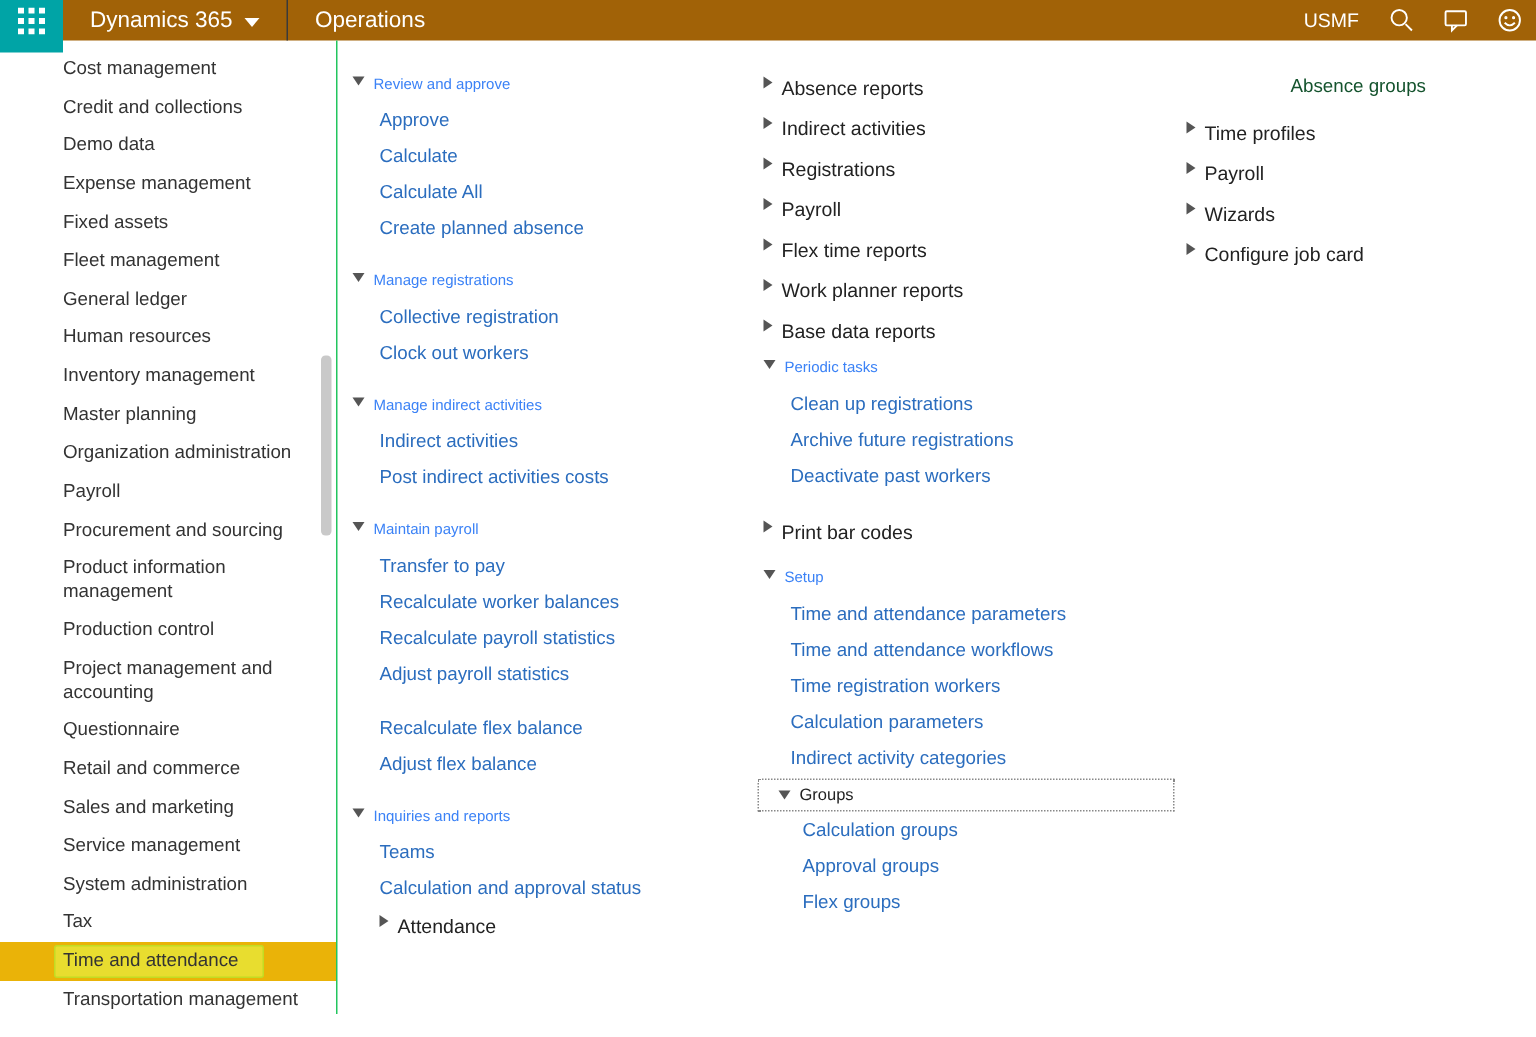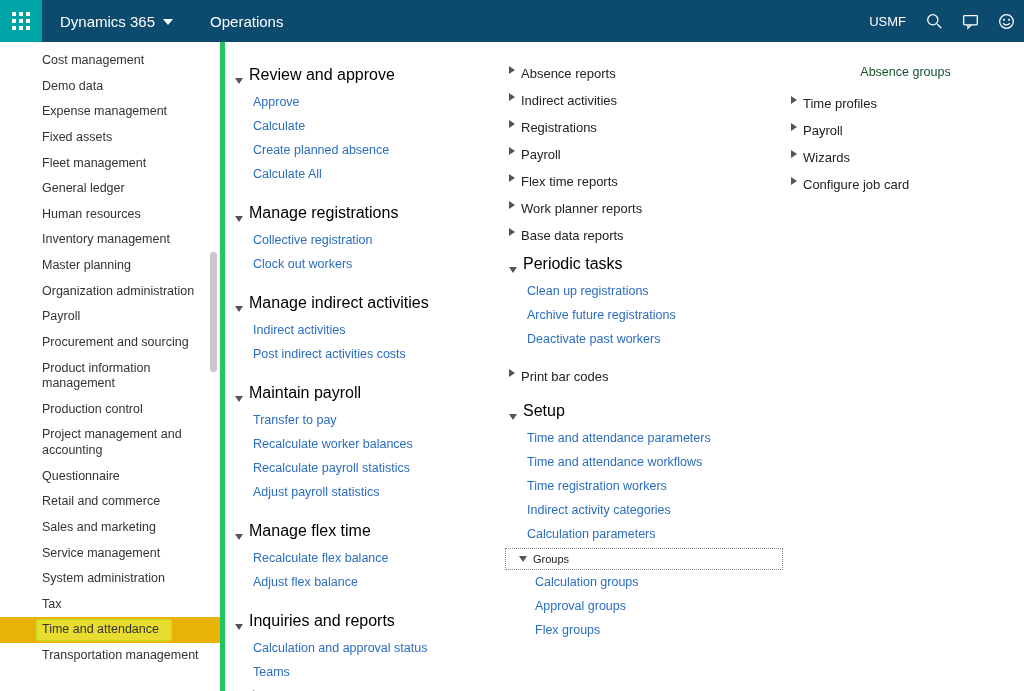--- a/index.html
+++ b/index.html
@@ -1,46 +1,46 @@
 <!DOCTYPE html>
 <html><head>
 <meta charset="utf-8">
 <style>
   * { box-sizing: border-box; margin: 0; padding: 0; }
   body { font-family: "Segoe UI", -apple-system, BlinkMacSystemFont, sans-serif; font-size: 13px; color: #333; background:#fff; width:1024px; height:691px; overflow:hidden; }
   
-  .topbar { height:42px; background:#0c4a6e; display:flex; align-items:center; color:#fff; }
+  .topbar { height:27px; background:#a16207; display:flex; align-items:center; color:#fff; }
   .waffle { width:42px; height:42px; background:#00a4a6; display:flex; align-items:center; justify-content:center; }
   .waffle svg { width:18px; height:18px; fill:#fff; }
   .brand { padding:0 18px; font-size:15px; display:flex; align-items:center; gap:8px; border-right:1px solid #3a3a3a; height:100%; }
   .chev-down { width:0; height:0; border-left:5px solid transparent; border-right:5px solid transparent; border-top:6px solid #fff; position:relative; top:1px; }
   .ops { padding:0 18px; font-size:15px; }
   .spacer { flex:1; }
   .company { font-size:13px; padding:0 10px; }
   .topicon { width:36px; display:flex; align-items:center; justify-content:center; height:42px; }
   .topicon svg { width:17px; height:17px; stroke:#fff; fill:none; stroke-width:1.5; }
   
   .main { display:flex; height:649px; }
   
-  .modules { width:225px; border-right:5px solid #22c55e; overflow:hidden; position:relative; }
+  .modules { width:225px; border-right:1px solid #22c55e; overflow:hidden; position:relative; }
   .modules-list { padding-top:6px; }
   .module-item { padding:5px 12px 5px 42px; font-size:12.5px; color:#333; line-height:1.25; cursor:pointer; }
   .module-selected { background:#eab308; position:relative; }
   .module-highlight::after { content:""; position:absolute; left:36px; right:48px; top:2px; bottom:2px; background:rgba(230,255,80,0.55); border:1px solid rgba(180,220,30,0.7); border-radius:2px; pointer-events:none; }
   .module-selected .label { position:relative; z-index:1; }
   .scroll-hint { position:absolute; right:2px; top:0; bottom:0; width:9px; }
   .scroll-thumb { position:absolute; right:1px; top:210px; width:7px; height:120px; background:#c9c9c9; border-radius:3px; }
   
   .cols { flex:1; display:flex; padding:18px 8px 8px 6px; gap:4px; }
   .col { flex:0 0 auto; }
   .col-a { width:270px; }
   .col-b { width:278px; }
   .col-c { width:215px; }
   .section { margin-bottom:12px; }
-  .sec-head { display:flex; align-items:flex-end; gap:6px; font-size:16px; color:#000000; padding:6px 0 6px 4px; cursor:pointer; }
+  .sec-head { display:flex; align-items:flex-start; gap:6px; font-size:10px; color:#3b82f6; padding:6px 0 6px 4px; cursor:pointer; }
   .sec-head .tri { width:0; height:0; }
   .tri-down { border-left:4.5px solid transparent; border-right:4.5px solid transparent; border-top:6px solid #555; }
   .tri-right { border-top:4.5px solid transparent; border-bottom:4.5px solid transparent; border-left:6px solid #555; }
   .link { display:block; padding:5px 0 5px 22px; color:#2b6dbe; font-size:12.5px; cursor:pointer; }
   .collapsed-head { display:flex; align-items:flex-start; gap:6px; font-size:13px; color:#222; padding:6px 0 6px 4px; cursor:pointer; }
   .subhead { display:flex; align-items:center; gap:6px; font-size:11px; color:#222; padding:5px 0 5px 14px; cursor:pointer; }
   .subhead.focused { border:1px dotted #888; padding:4px 6px 4px 13px; }
   .sublink { display:block; padding:5px 0 5px 30px; color:#2b6dbe; font-size:12.5px; cursor:pointer; }
   
   .c-link { display:block; padding:5px 0 5px 22px; color:#14532d; font-size:12.5px; cursor:pointer;text-align:center; }
@@ -89,20 +89,21 @@
         <path d="M6 12 Q10 16 14 12"></path>
       </svg>
   </div>
 </div>
 
 <div class="main">
 
   <div class="modules">
     <div class="modules-list" id="modules-list">
         <div class="module-item"><span class="label">Cost management</span></div>
+        <div class="module-item"><span class="label">Credit and collections</span></div>
         <div class="module-item"><span class="label">Demo data</span></div>
         <div class="module-item"><span class="label">Expense management</span></div>
         <div class="module-item"><span class="label">Fixed assets</span></div>
         <div class="module-item"><span class="label">Fleet management</span></div>
         <div class="module-item"><span class="label">General ledger</span></div>
         <div class="module-item"><span class="label">Human resources</span></div>
         <div class="module-item"><span class="label">Inventory management</span></div>
         <div class="module-item"><span class="label">Master planning</span></div>
         <div class="module-item"><span class="label">Organization administration</span></div>
         <div class="module-item"><span class="label">Payroll</span></div>
@@ -127,22 +128,22 @@
   <div class="cols">
 
     <div class="col col-a" id="col-a">
         <div class="section">
           <div class="sec-head">
             <span class="tri tri-down"></span>
             <span>Review and approve</span>
           </div>
           <span class="link">Approve</span>
           <span class="link">Calculate</span>
+          <span class="link">Calculate All</span>
           <span class="link">Create planned absence</span>
-          <span class="link">Calculate All</span>
         </div>
         <div class="section">
           <div class="sec-head">
             <span class="tri tri-down"></span>
             <span>Manage registrations</span>
           </div>
           <span class="link">Collective registration</span>
           <span class="link">Clock out workers</span>
         </div>
         <div class="section">
@@ -157,34 +158,30 @@
           <div class="sec-head">
             <span class="tri tri-down"></span>
             <span>Maintain payroll</span>
           </div>
           <span class="link">Transfer to pay</span>
           <span class="link">Recalculate worker balances</span>
           <span class="link">Recalculate payroll statistics</span>
           <span class="link">Adjust payroll statistics</span>
         </div>
         <div class="section">
-          <div class="sec-head">
-            <span class="tri tri-down"></span>
-            <span>Manage flex time</span>
-          </div>
           <span class="link">Recalculate flex balance</span>
           <span class="link">Adjust flex balance</span>
         </div>
         <div class="section">
           <div class="sec-head">
             <span class="tri tri-down"></span>
             <span>Inquiries and reports</span>
           </div>
+          <span class="link">Teams</span>
           <span class="link">Calculation and approval status</span>
-          <span class="link">Teams</span>
           <div class="collapsed-head" style="padding-left: 22px;">
             <span class="tri tri-right"></span>
             <span>Attendance</span>
           </div>
         </div>
       </div>
 
     <div class="col col-b">
       <div id="colb-collapsed-top">
           <div class="collapsed-head">
@@ -236,22 +233,22 @@
 
       <div class="section" style="margin-top:6px;">
         <div class="sec-head">
           <span class="tri tri-down"></span>
           <span>Setup</span>
         </div>
         <div id="setup-items">
             <span class="link">Time and attendance parameters</span>
             <span class="link">Time and attendance workflows</span>
             <span class="link">Time registration workers</span>
+            <span class="link">Calculation parameters</span>
             <span class="link">Indirect activity categories</span>
-            <span class="link">Calculation parameters</span>
           </div>
         <div class="subhead focused" style="margin-top:2px;">
           <span class="tri tri-down"></span>
           <span>Groups</span>
         </div>
         <div id="groups-items">
             <span class="sublink">Calculation groups</span>
             <span class="sublink">Approval groups</span>
             <span class="sublink">Flex groups</span>
           </div>

